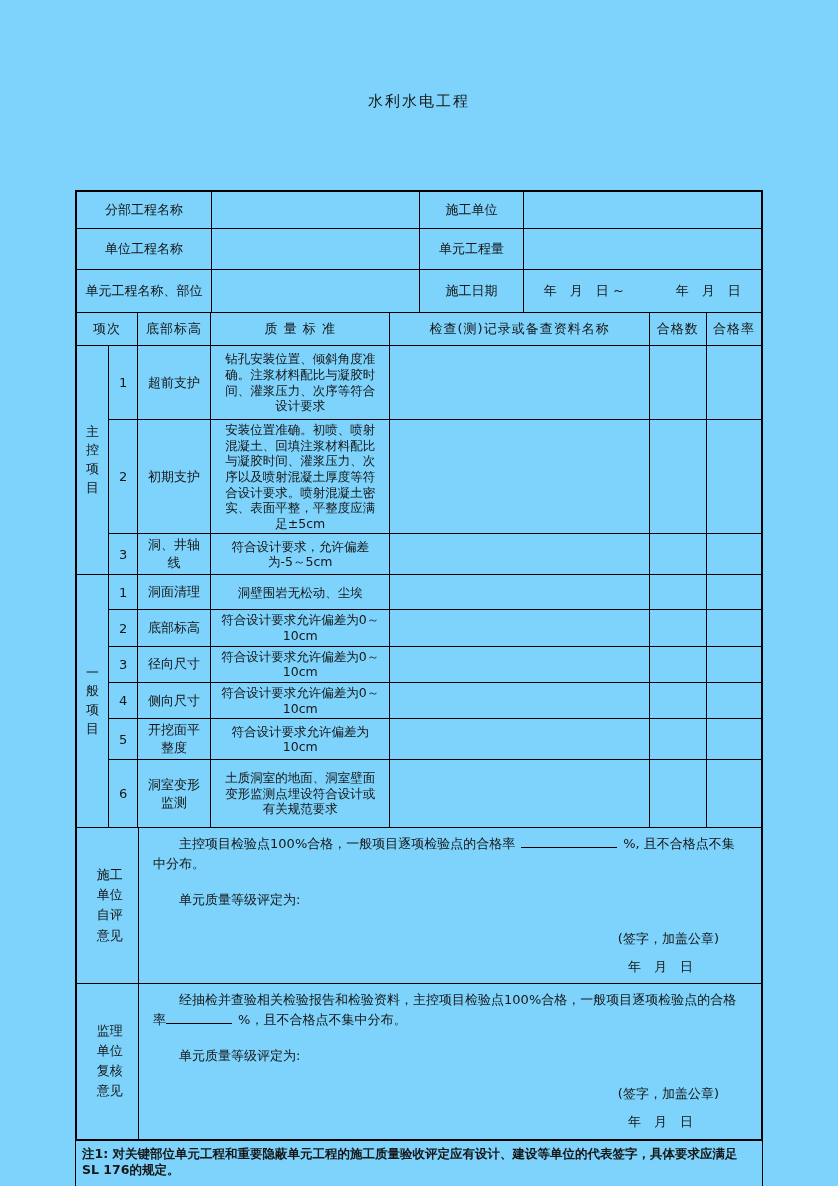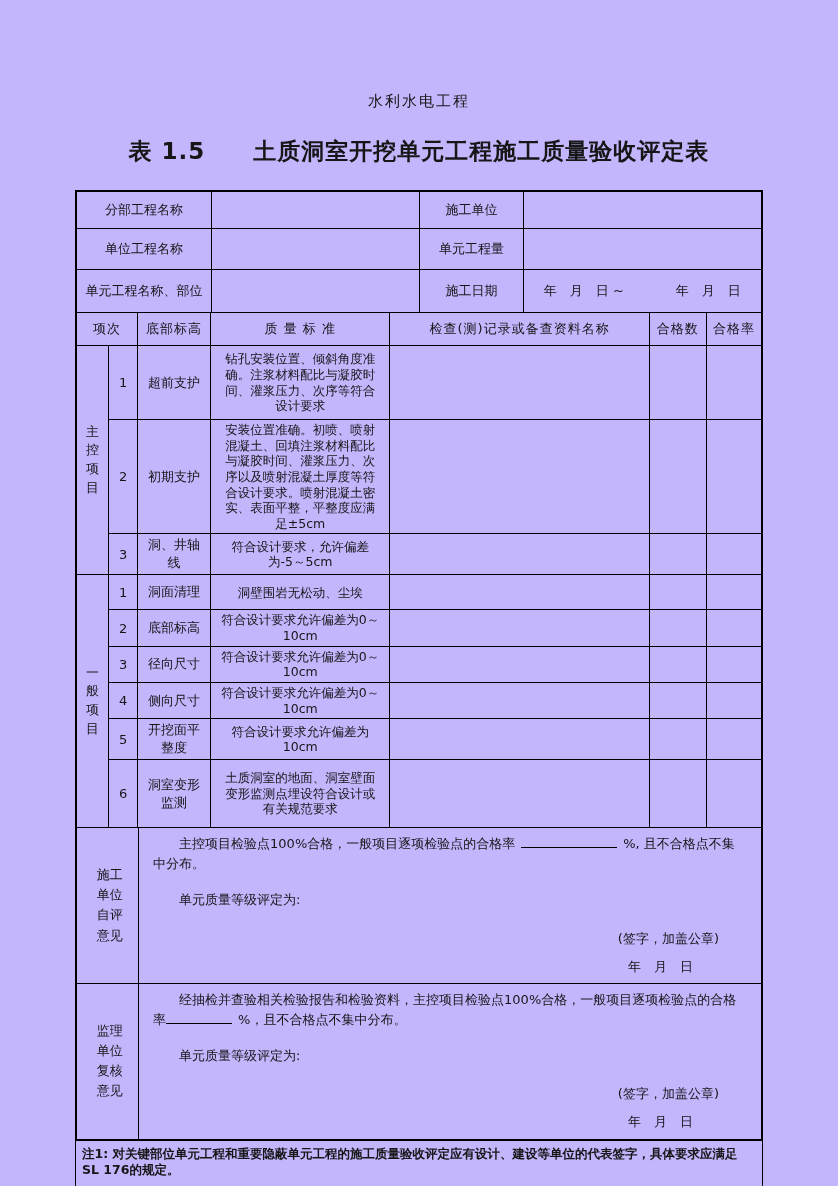--- a/index.html
+++ b/index.html
@@ -1,21 +1,21 @@
 <!DOCTYPE html>
 <html><head>
 <meta charset="utf-8">
 <style>
   * { box-sizing: border-box; margin: 0; padding: 0; }
   html, body { background: #ffffff; }
   .page {
     position: relative;
     width: 838px;
     height: 1186px;
-    background: #c4b5fd;
+    background: #7dd3fc;
     color: #161616;
     font-family: "DejaVu Sans", "Liberation Sans", sans-serif;
     overflow: hidden;
   }
   .subtitle {
     position: absolute;
     top: 92px; left: 0;
     width: 100%;
     text-align: center;
     font-size: 15px;
@@ -77,21 +77,20 @@
   }
   .notes p { line-height: 1.3; margin-bottom: 9px; }
   .notes p:last-child { margin-bottom: 2px; }
 </style>
 </head>
 <body>
 
 <div class="page">
 
   <div class="subtitle">水利水电工程</div>
-  <div class="title">表 1.5　　土质洞室开挖单元工程施工质量验收评定表</div>
 
   <div class="form">
 
     <table>
       <colgroup>
           <col style="width:135px">
           <col style="width:208px">
           <col style="width:103px">
           <col style="width:238px">
         </colgroup>

